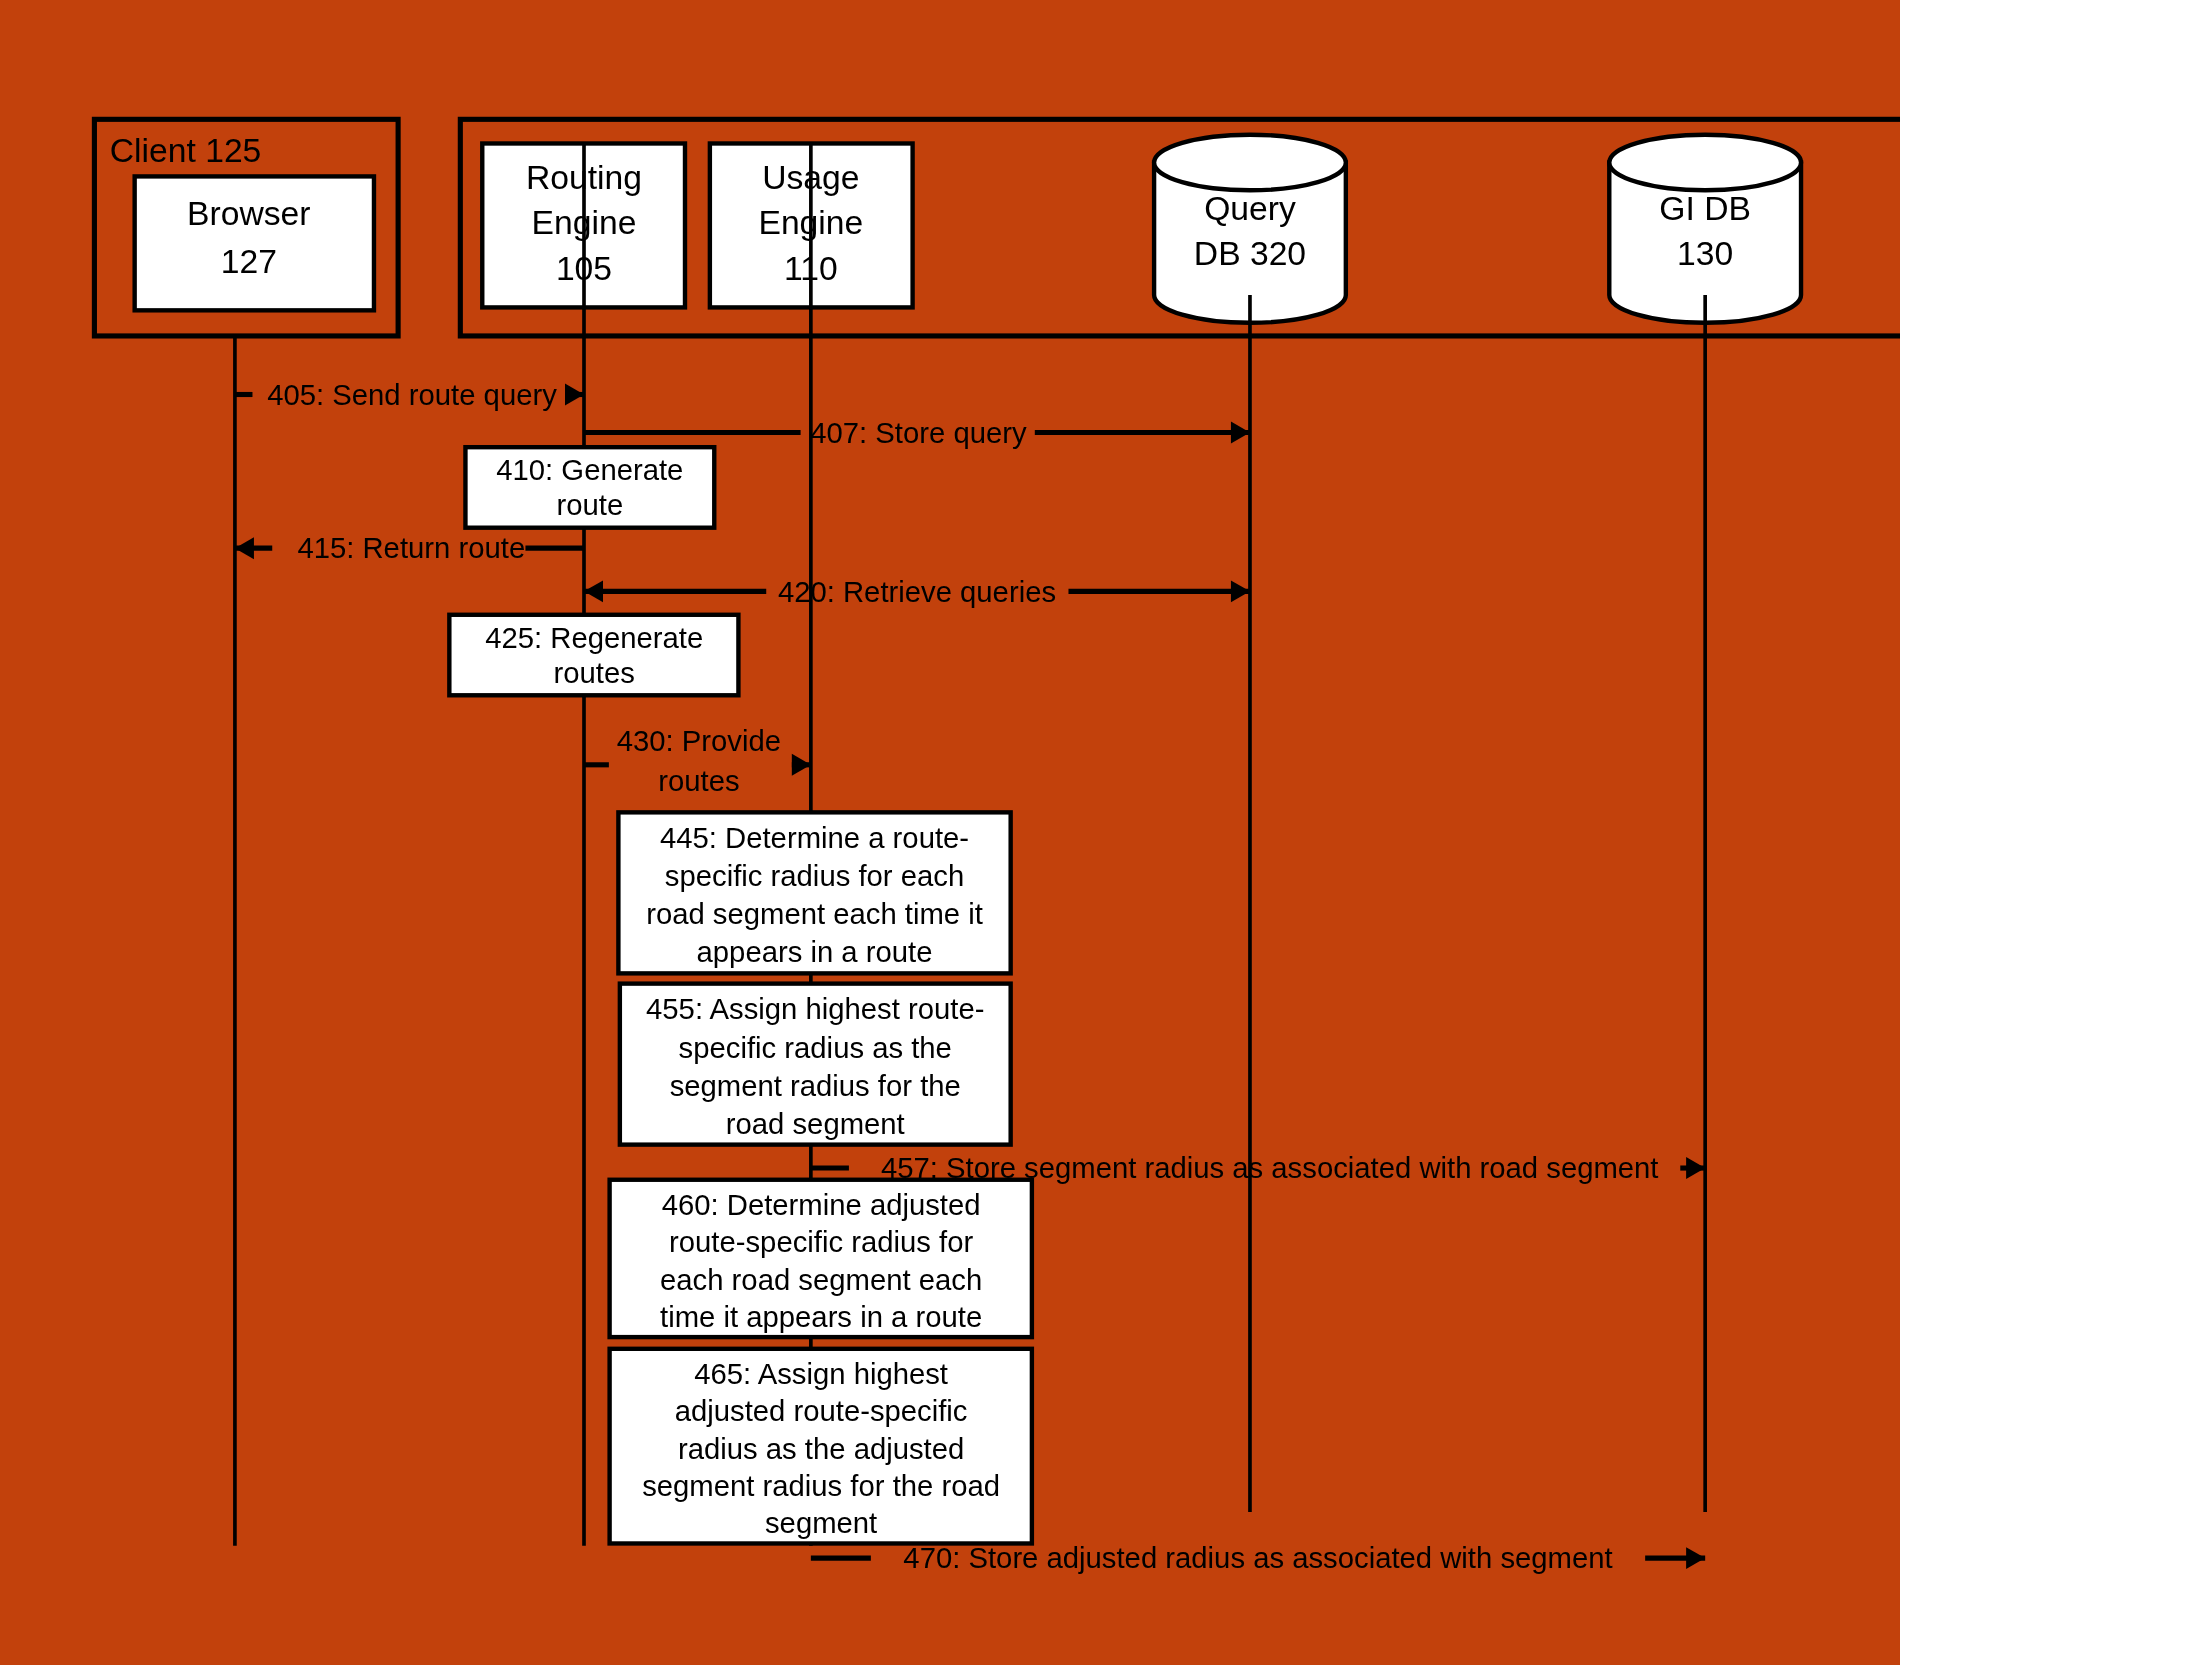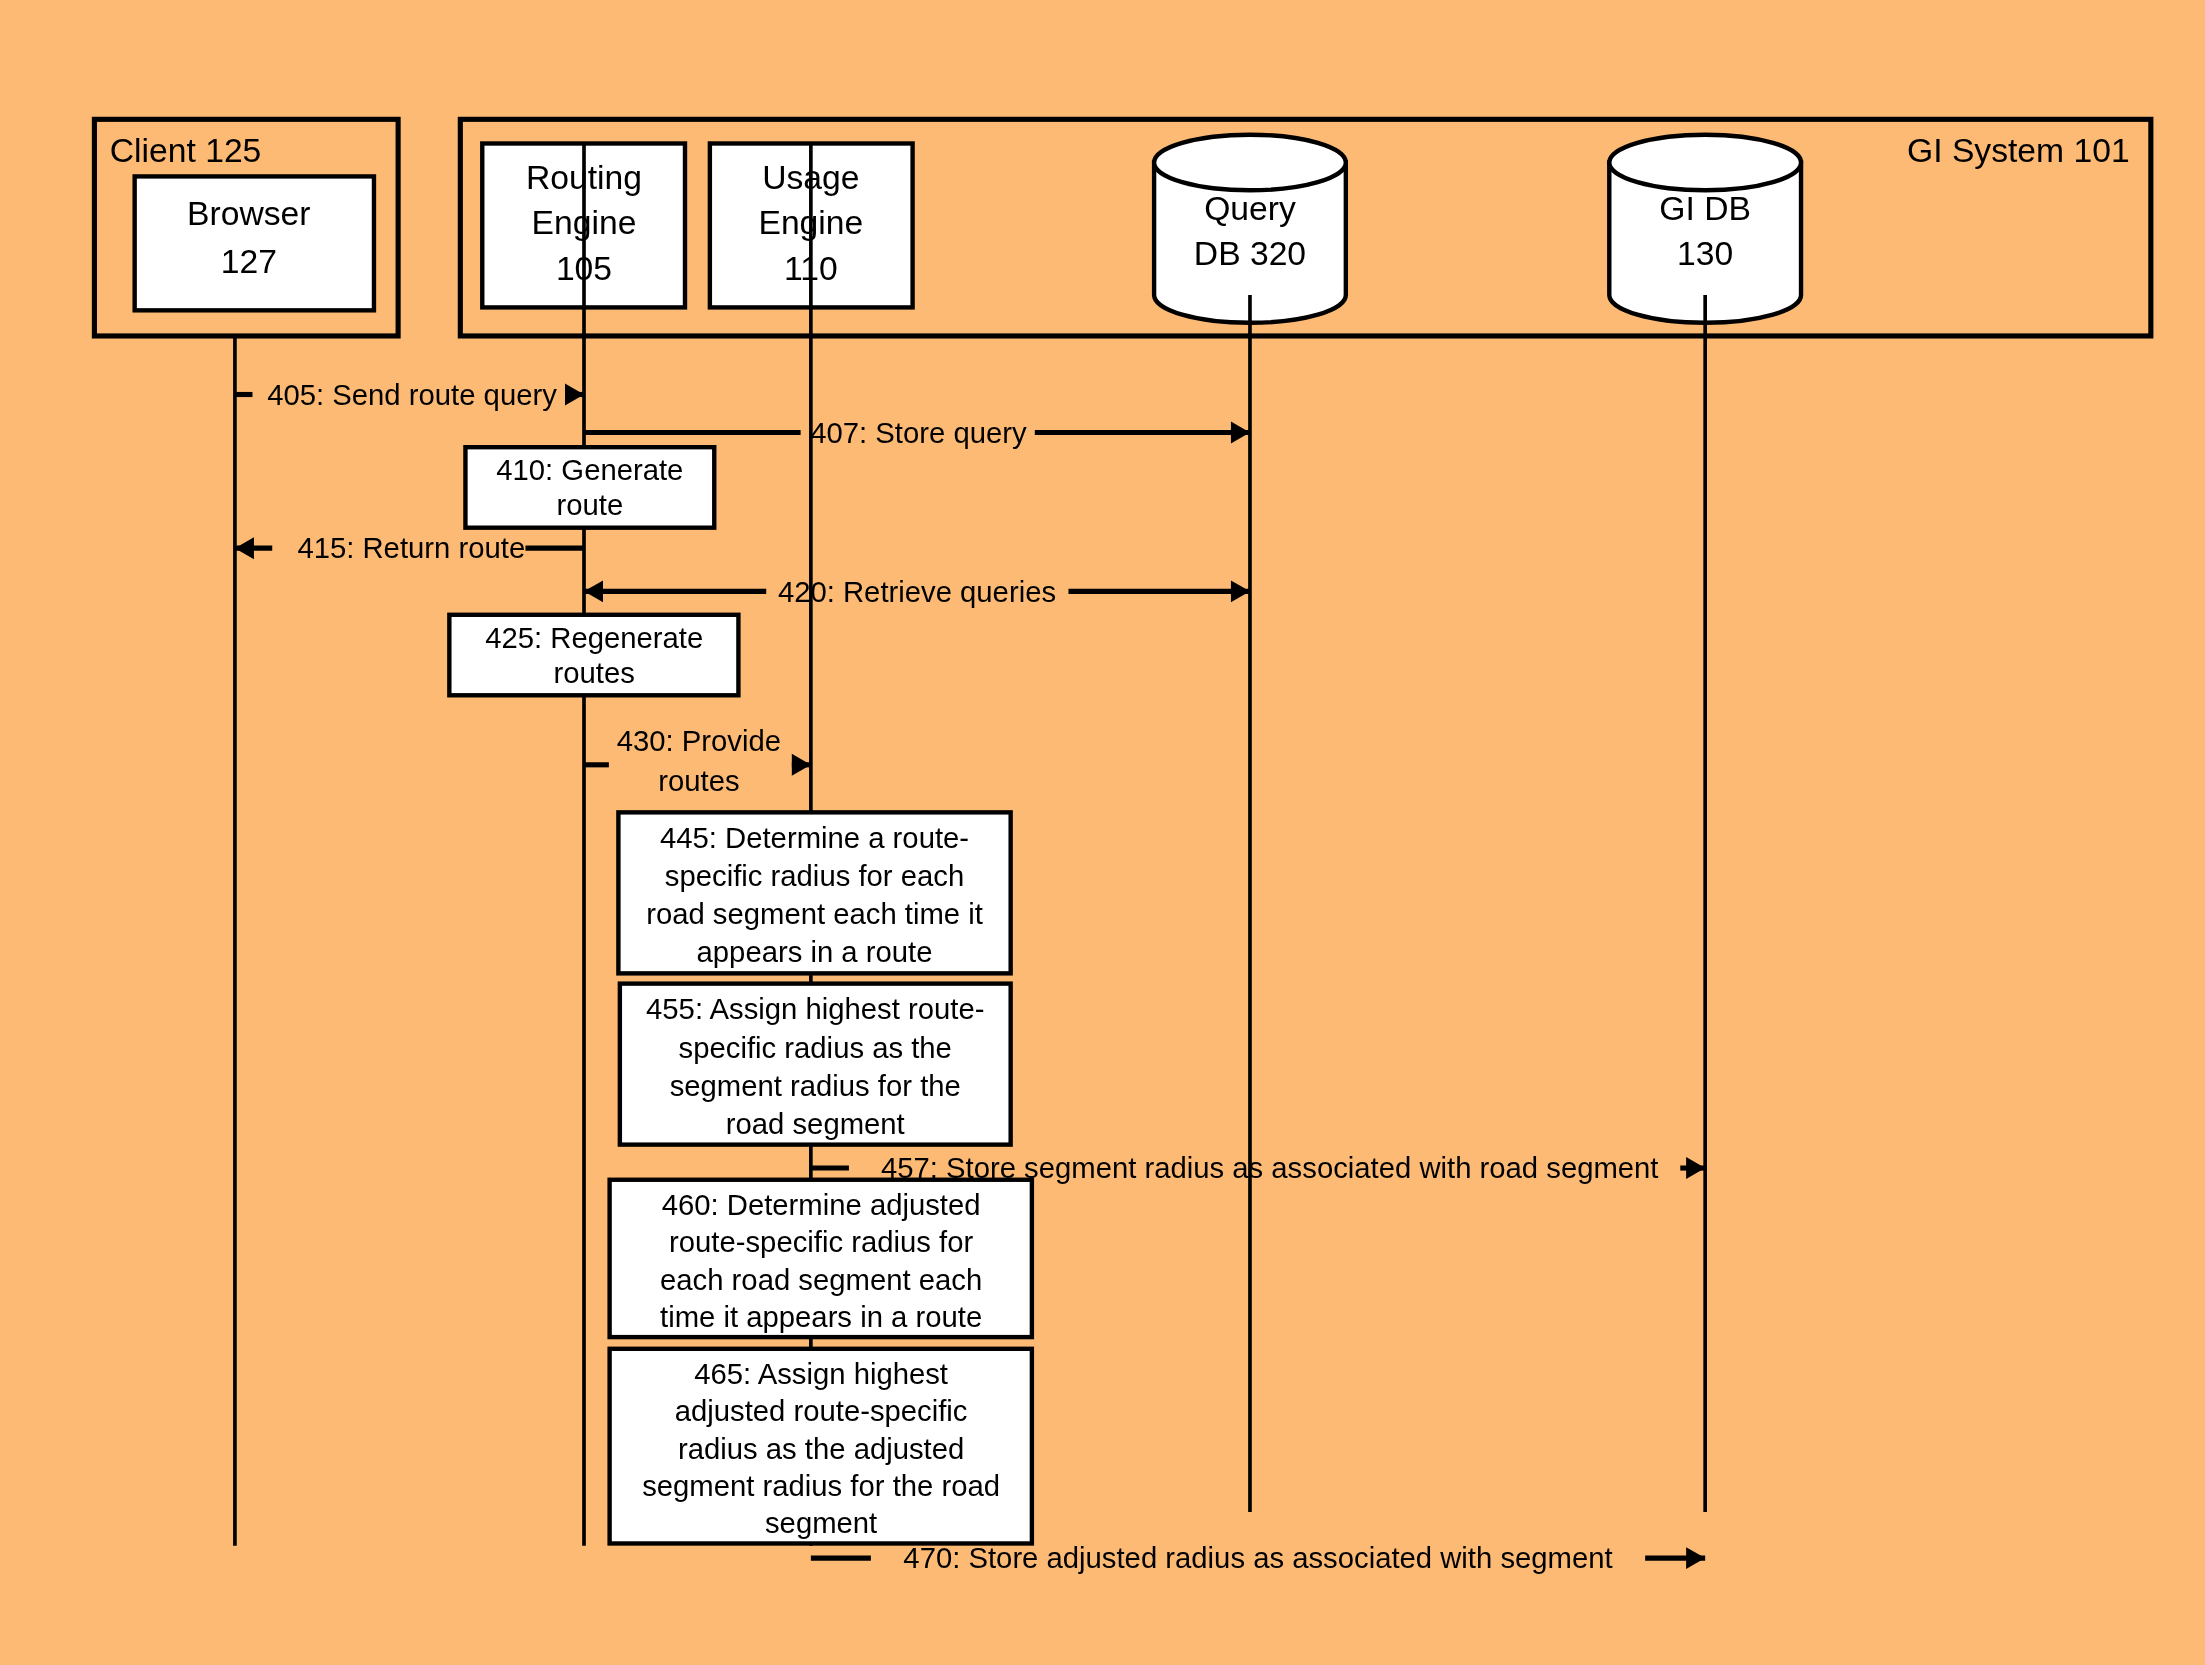--- a/index.html
+++ b/index.html
@@ -7,23 +7,23 @@
     margin: 0;
     padding: 0;
     background: #ffffff;
   }
   body {
     font-family: "Liberation Sans", sans-serif;
     color: #000000;
   }
   #stage {
     position: relative;
-    width: 2205px;
+    width: 1900px;
     height: 1665px;
-    background: #fdba74;
+    background: #c2410c;
     overflow: hidden;
   }
   svg#diagram {
     position: absolute;
     left: 0;
     top: 0;
     width: 2205px;
     height: 1665px;
     display: block;
   }

